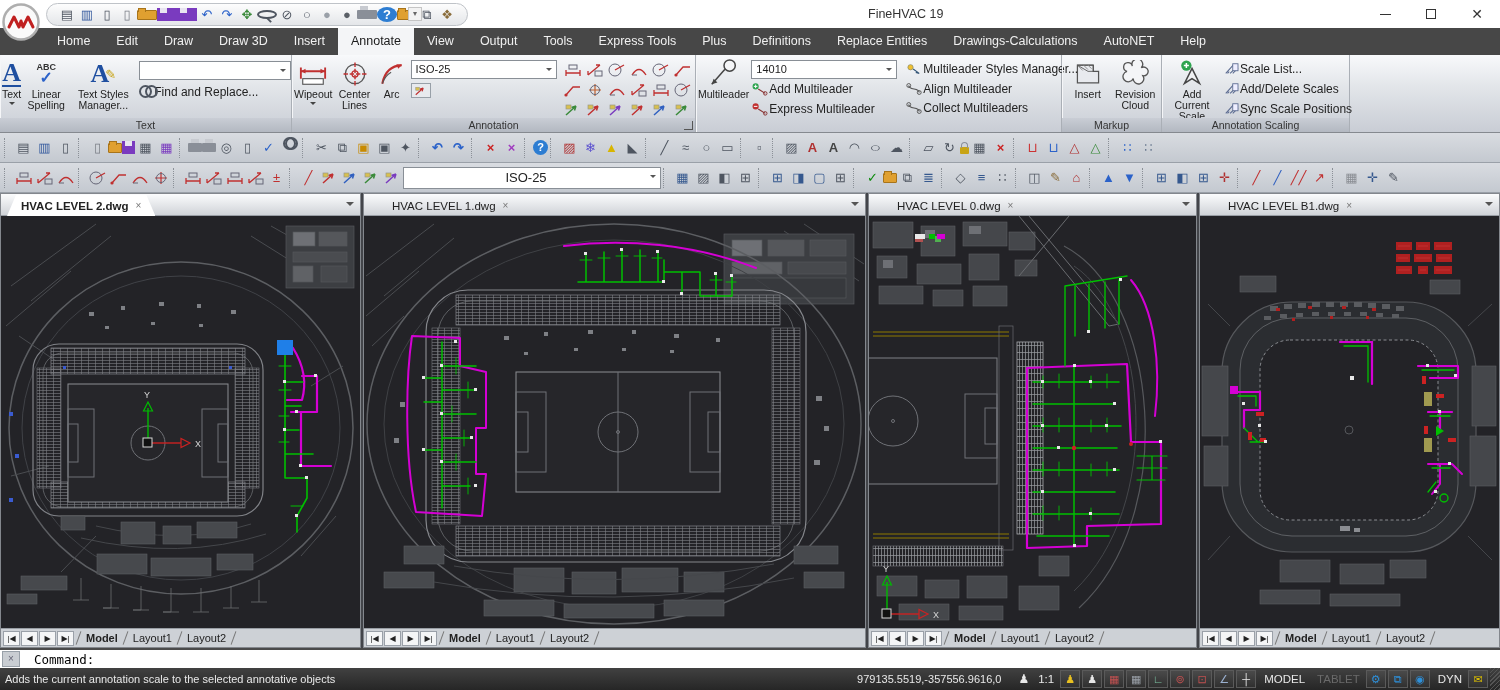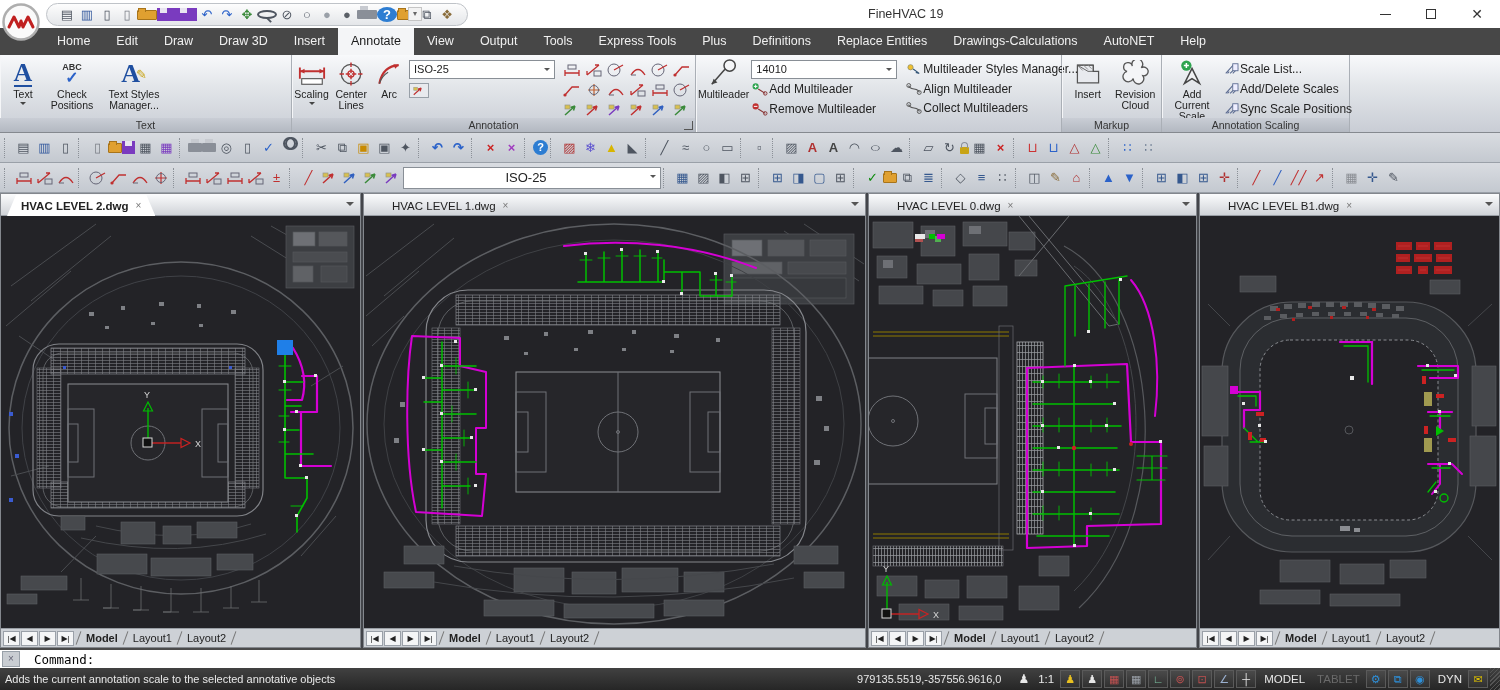--- a/index.html
+++ b/index.html
@@ -252,42 +252,49 @@
             <span class="icA">A</span>
           </div>
         <span class="lbl">Text</span>
           <span class="caret"></span>
       </div>
       <div class="bigbtn" style="width:56px">
         <div class="bicon" style="flex-direction:column">
           <span style="font-size:9px;font-weight:bold;color:#333;line-height:8px">ABC</span>
           <span style="color:#2b62c9;font-weight:bold;font-size:16px;line-height:14px">✓</span>
         </div>
-        <span class="lbl" style="width:50px">Check Positions</span>
+        <span class="lbl" style="width:50px">Linear Spelling</span>
       </div>
       <div class="bigbtn" style="width:68px">
         <div class="bicon">
           <span class="icA" style="border-bottom:none">A</span>
             <span style="color:#c8a415;font-size:13px;margin-left:-4px">✎</span>
         </div>
         <span class="lbl" style="width:64px">Text Styles Manager...</span>
       </div>
+      <div style="display:flex;flex-direction:column;gap:5px;padding:4px 0 0 4px">
+        <div class="combo" style="width:152px"><span></span></div>
+        <div class="mitem">
+          <span class="bino"></span>
+          <span>Find and Replace...</span>
+        </div>
+      </div>
     </div>
     <div class="rlabel">Text</div>
   </div>
 
   <div class="rgroup" style="width:404px">
     <div class="rgrow">
       <div class="bigbtn" style="width:42px">
         <div class="bicon">
             <svg width="32" height="28">
               <use href="#lin-dim"></use>
             </svg>
           </div>
-        <span class="lbl">Scaling</span>
+        <span class="lbl">Wipeout</span>
           <span class="caret"></span>
       </div>
       <div class="bigbtn" style="width:46px">
         <div class="bicon">
             <svg width="30" height="28">
               <use href="#cen-dim"></use>
             </svg>
           </div>
         <span class="lbl" style="width:44px">Center Lines</span>
       </div>
@@ -420,21 +427,21 @@
         <div class="mitem">
           <svg width="18" height="14">
               <use href="#leadgreen"></use>
             </svg>
           <span>Add Multileader</span>
         </div>
         <div class="mitem">
           <svg width="18" height="14">
               <use href="#leadred"></use>
             </svg>
-          <span>Remove Multileader</span>
+          <span>Express Multileader</span>
         </div>
       </div>
       <div style="display:flex;flex-direction:column;gap:3px;padding:5px 0 0 8px">
         <div class="mitem">
           <svg width="18" height="14">
               <use href="#mstyle"></use>
             </svg>
           <span>Multileader Styles Manager...</span>
         </div>
         <div class="mitem">

